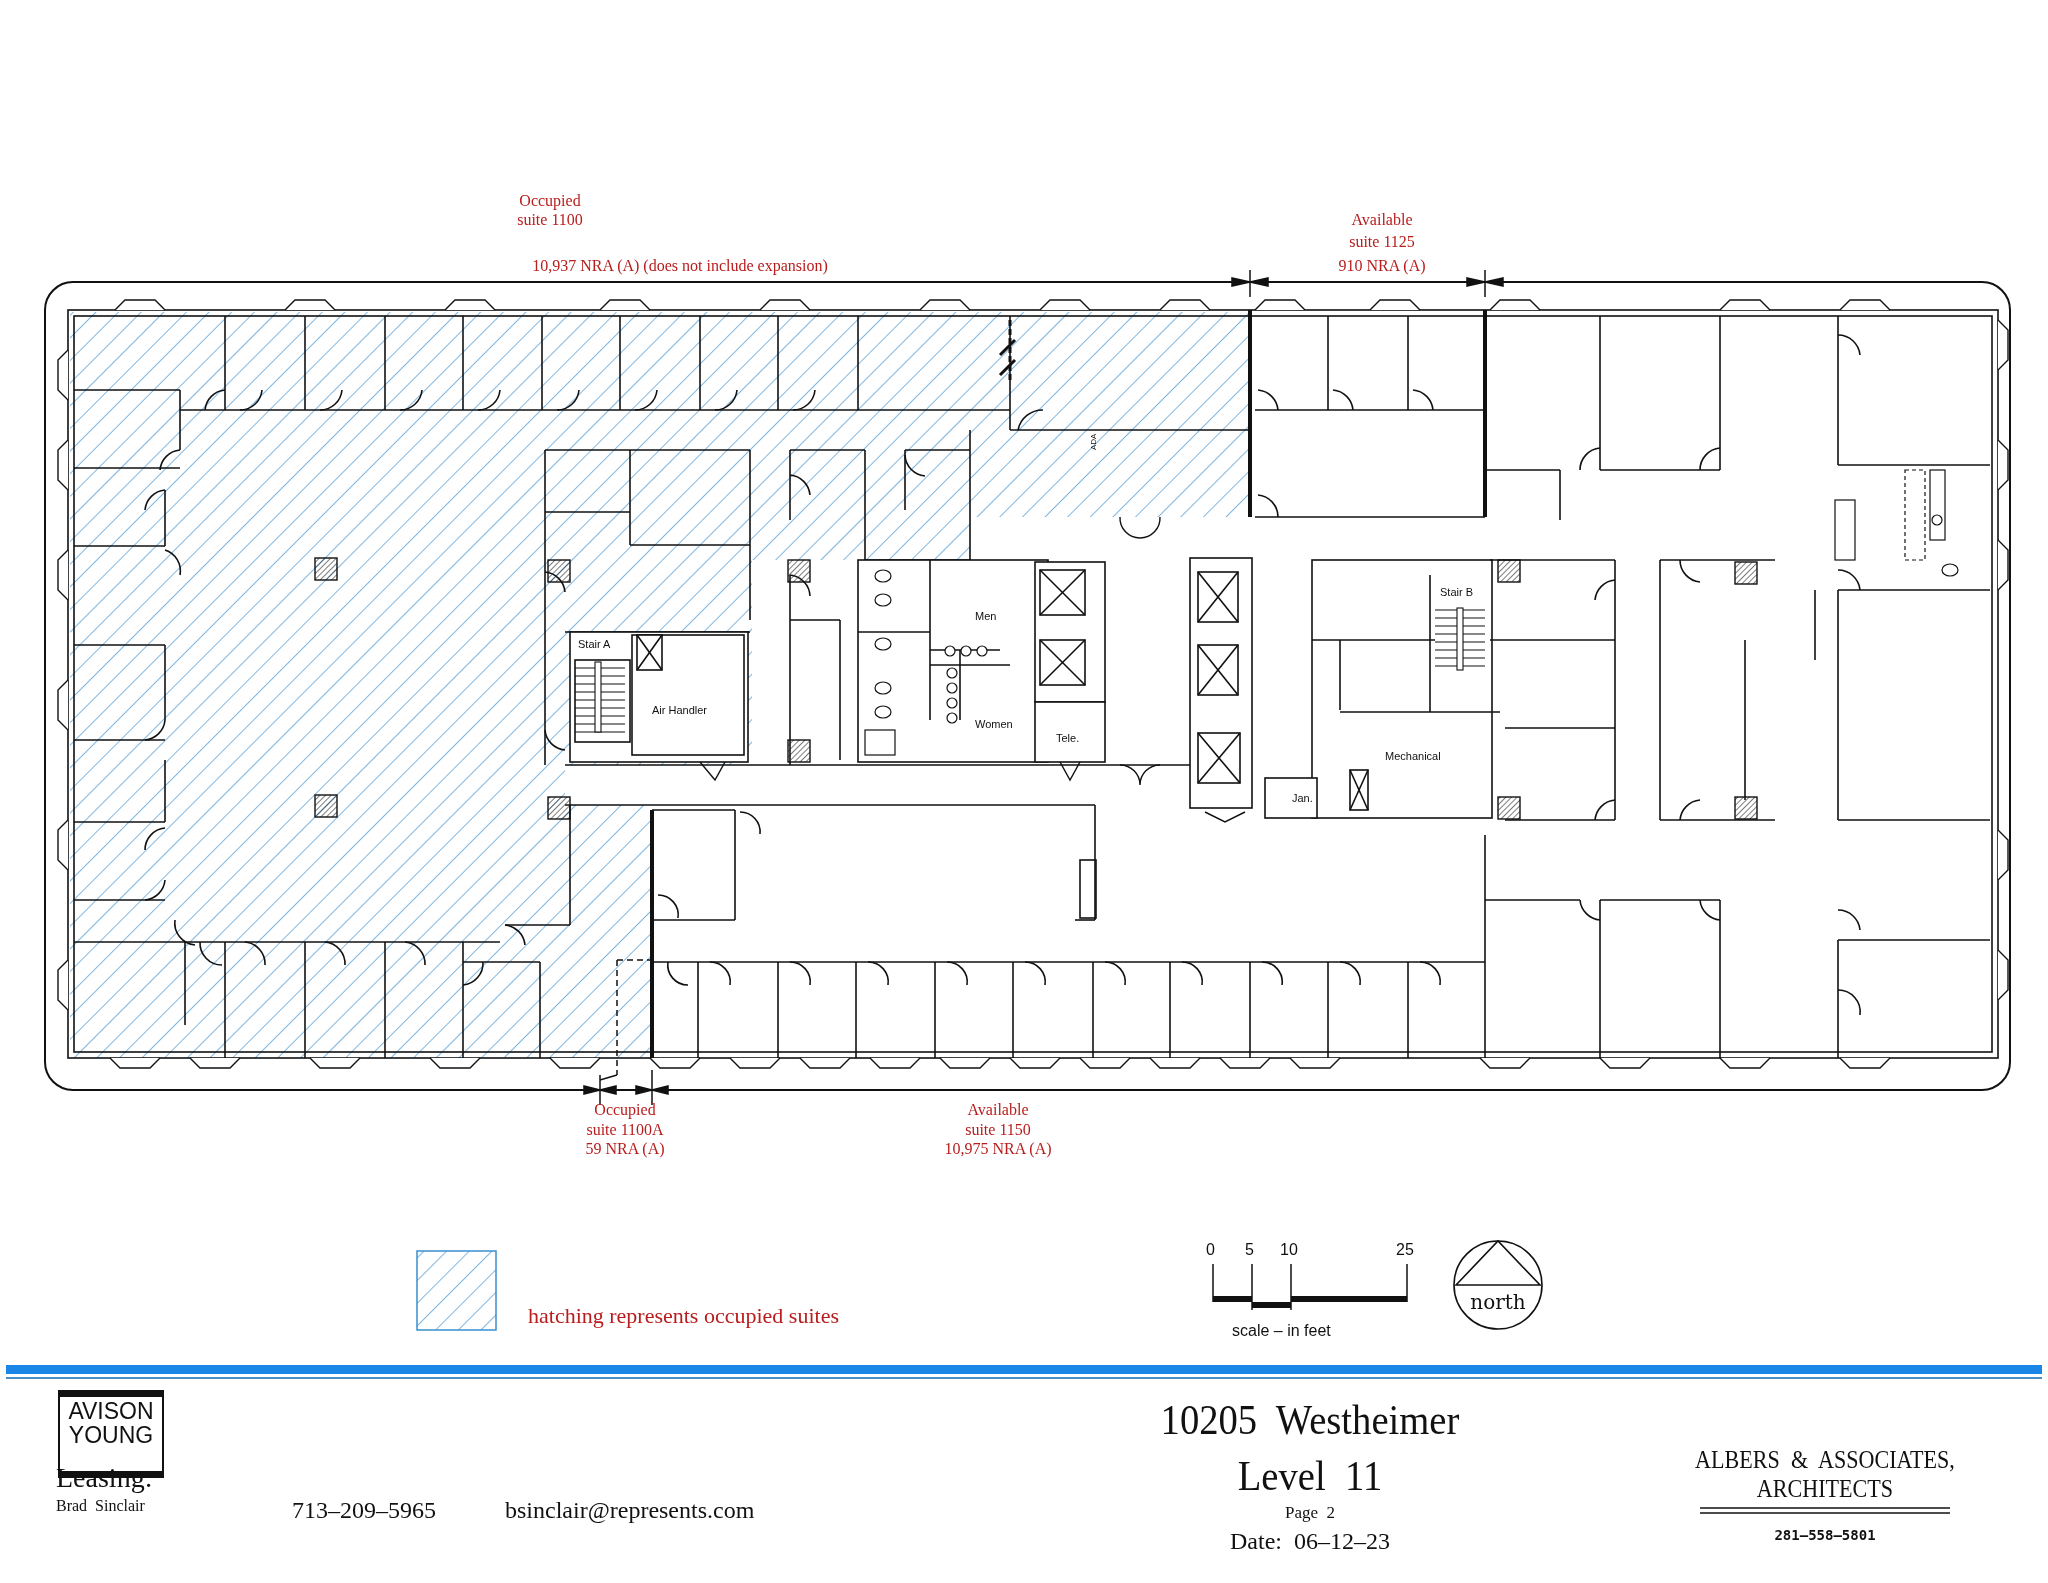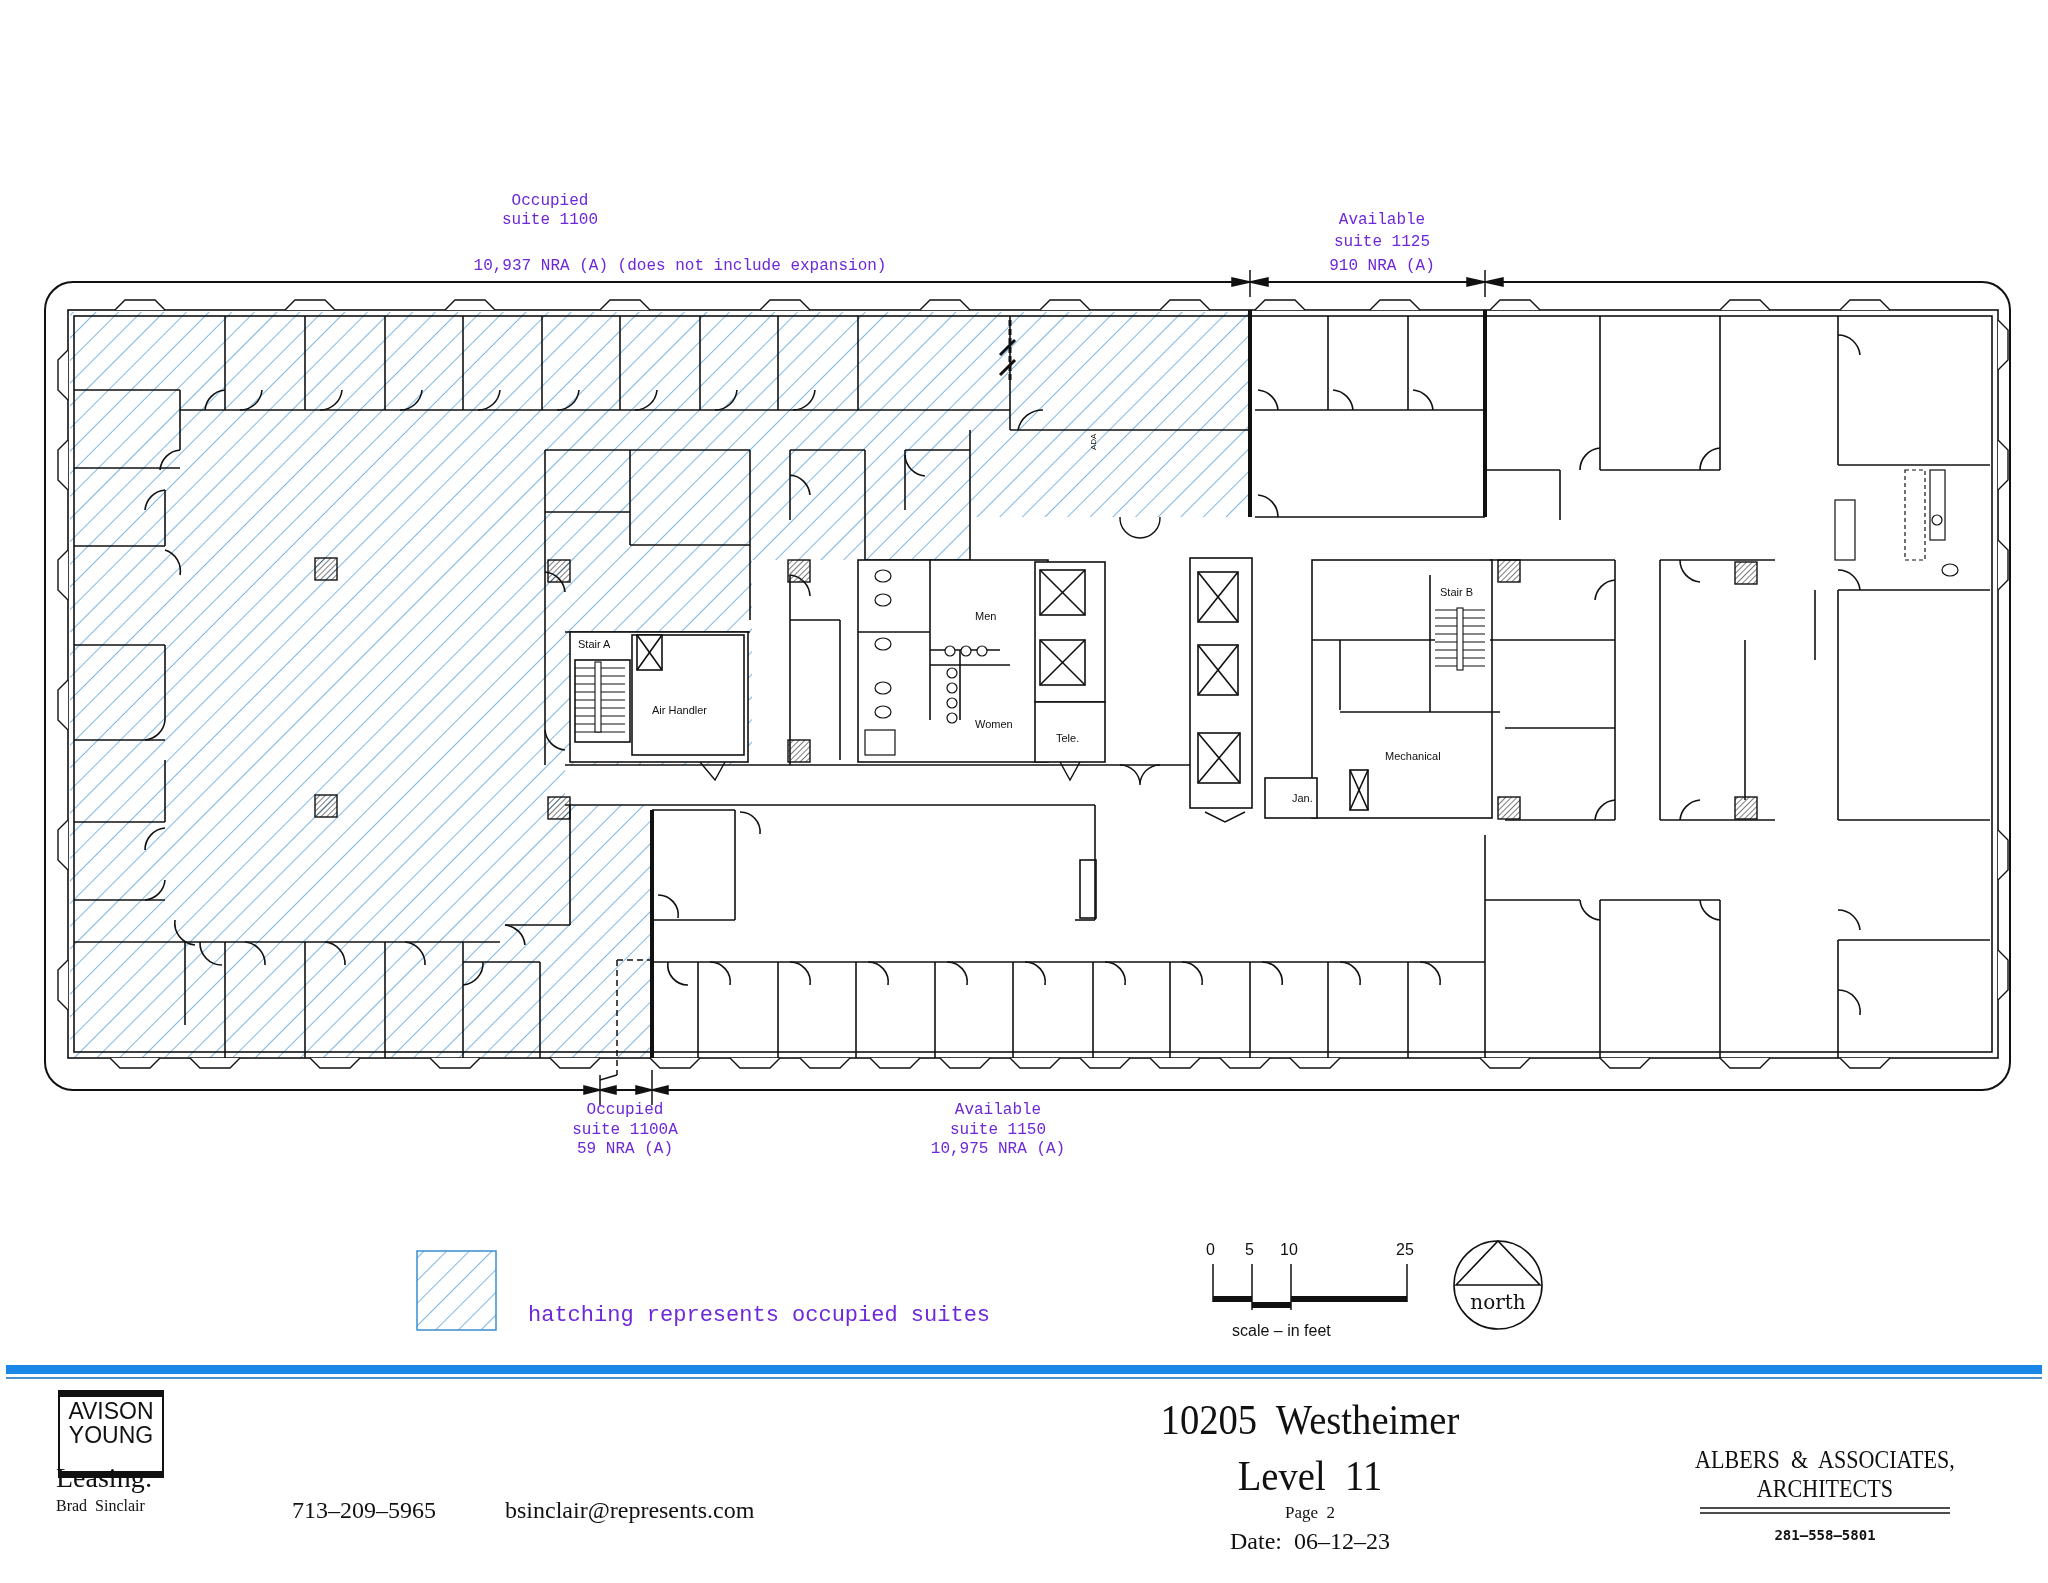--- a/index.html
+++ b/index.html
@@ -1,18 +1,18 @@
 <!DOCTYPE html>
 <html><head>
 <meta charset="utf-8">
 <style>
   html, body { margin:0; padding:0; background:#ffffff; }
   body { width:2048px; height:1583px; position:relative; overflow:hidden; font-family:"DejaVu Serif", serif; color:#111; }
   .abs { position:absolute; }
-  .plan-label { font-family:Liberation Mono, monospace; font-size:16px; text-align:center; line-height:20px; color:#6d28d9; white-space:nowrap; }
+  .plan-label { font-family:Liberation Serif, serif; font-size:16px; text-align:center; line-height:20px; color:#b91c1c; white-space:nowrap; }
   .room-label { font-family:"Liberation Sans", sans-serif; font-size:11px; fill:#111; }
   svg text { font-family:"Liberation Sans", sans-serif; }
   .logo-box { position:absolute; left:58px; top:1390px; width:106px; height:88px; border-top:7px solid #111; border-bottom:7px solid #111; border-left:2px solid #111; border-right:2px solid #111; box-sizing:border-box; font-family:"Liberation Sans", sans-serif; font-size:23px; line-height:24px; text-align:center; font-weight:500; padding-top:2px; }
   .serif-text { font-family:"Liberation Serif", serif; }
   .mono-text { font-family:"DejaVu Sans Mono", monospace; }
 </style>
 </head>
 <body>
 
 <div class="abs plan-label" style="left:490px; top:191px; width:120px;">Occupied</div>

